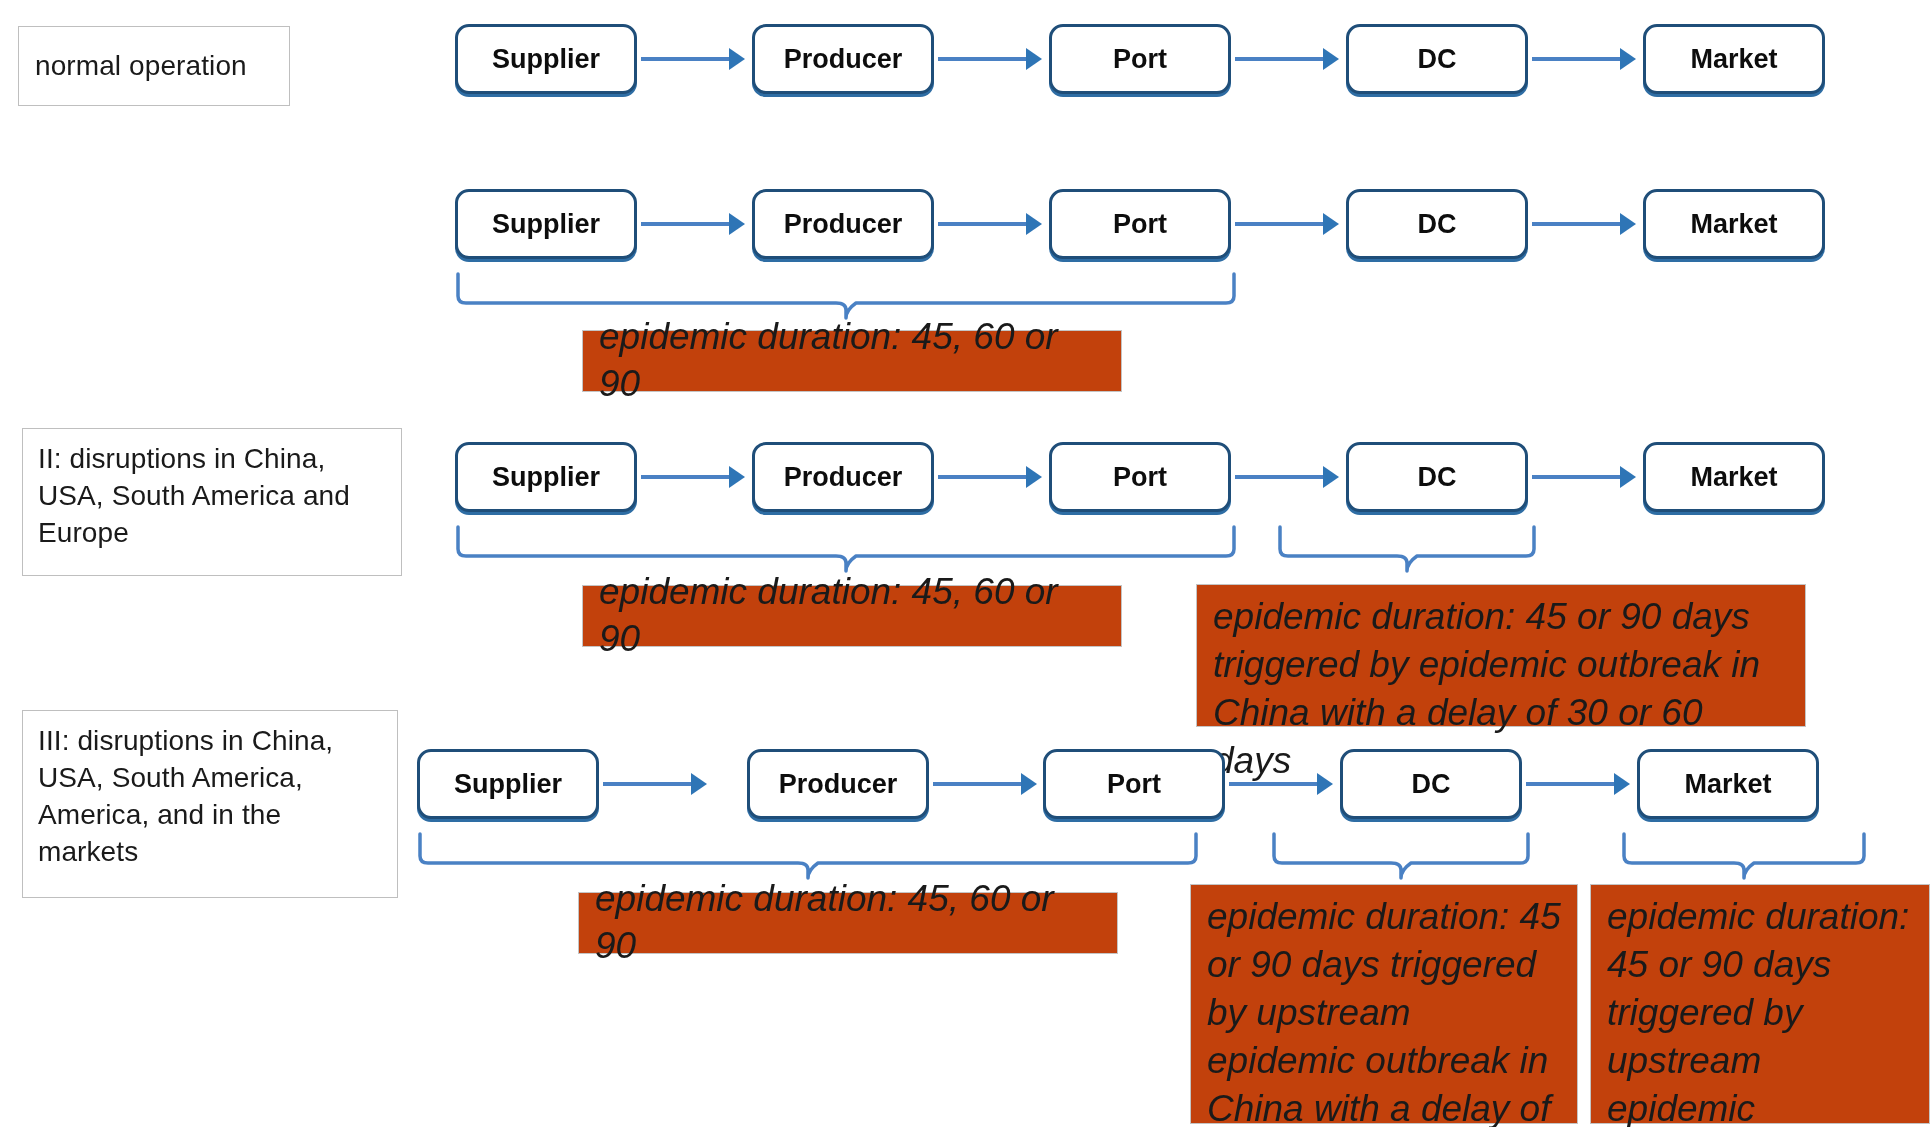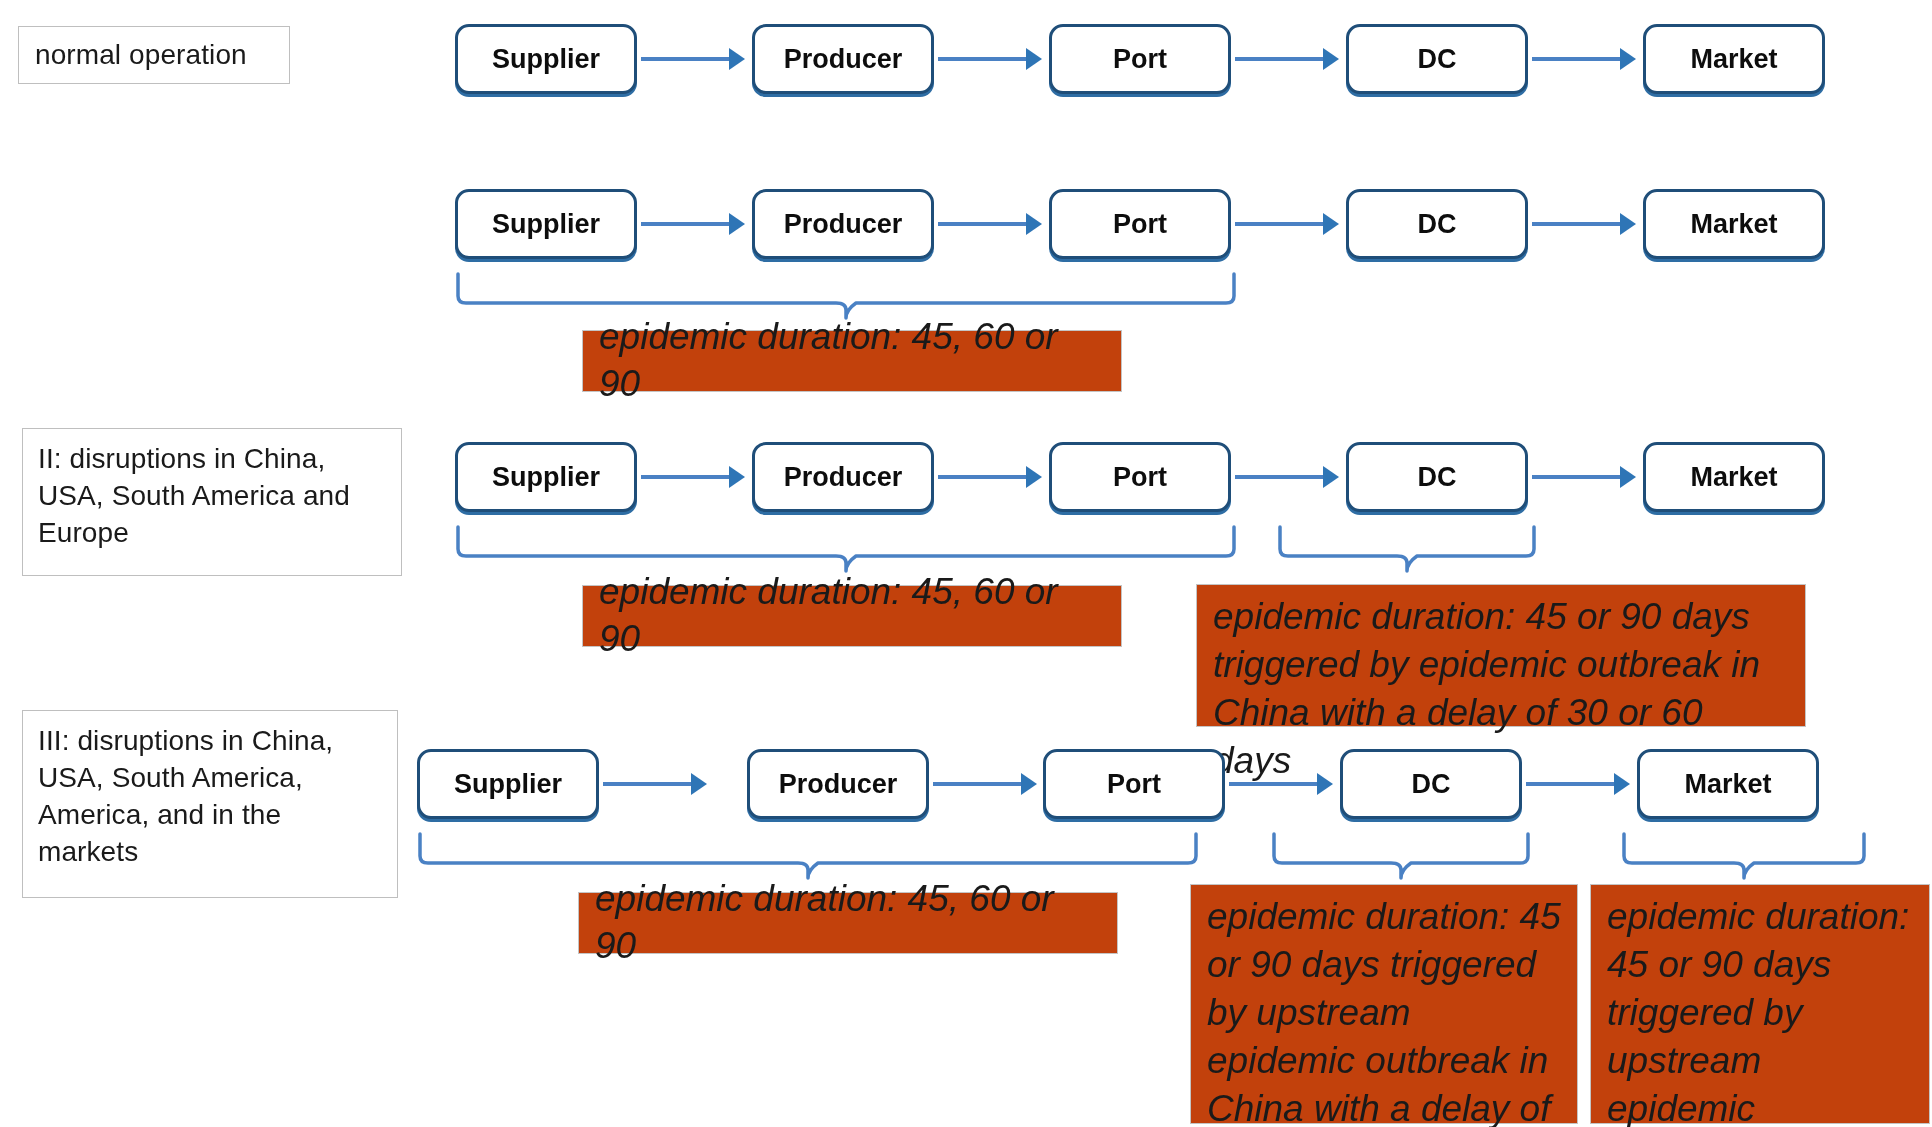--- a/index.html
+++ b/index.html
@@ -77,21 +77,21 @@
     font-style:italic;
   }
   .note.multiline{align-items:flex-start;line-height:1.30;}
   .note.centered{justify-content:center;}
 </style>
 </head>
 <body>
 
 <div id="canvas">
 
-  <div class="scenario-label" style="left:18px; top:26px; width:272px; height:58px;">
+  <div class="scenario-label" style="left:18px; top:26px; width:272px; height:80px;">
     <span>normal operation</span>
   </div>
 
   <div class="node" style="left:455px; top:24px; width:182px; height:70px;">
     <span>Supplier</span>
   </div>
   <div class="arrow" style="left:641px; top:48px; width:104px;">
     <div class="shaft" style="width:88px;"></div>
     <div class="head" style="left:88px;"></div>
   </div>

